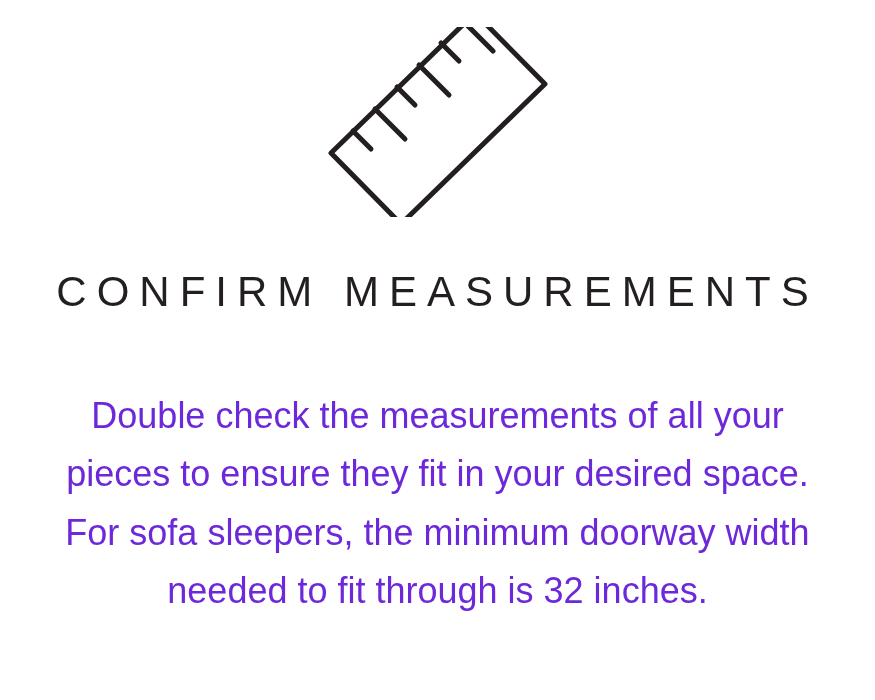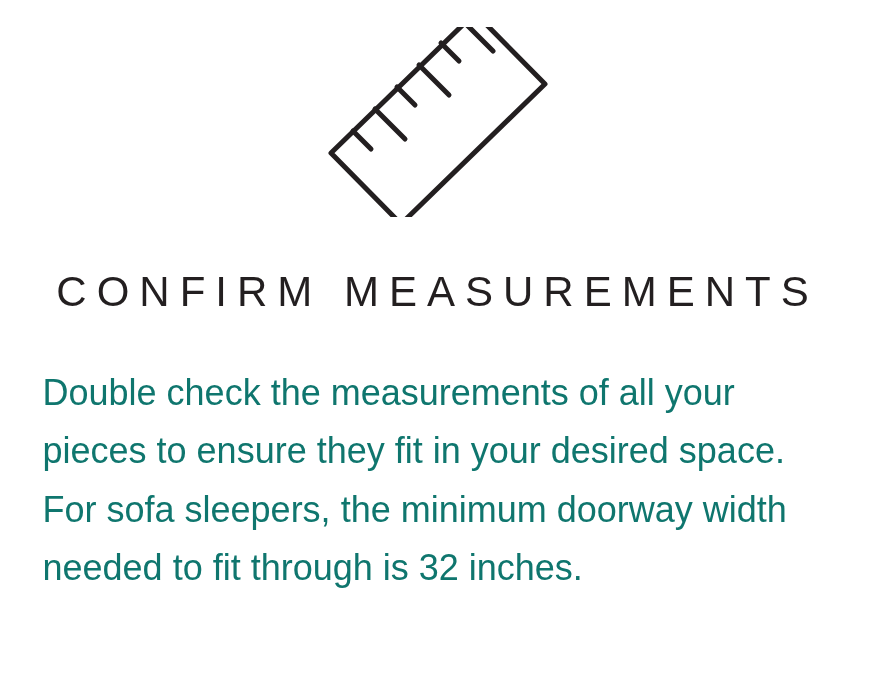--- a/index.html
+++ b/index.html
@@ -35,25 +35,26 @@
     margin-top: 48px;
     font-size: 42px;
     line-height: 1.05;
     font-weight: 400;
     letter-spacing: 10px;
     text-align: center;
     color: #231f20;
     white-space: nowrap;
   }
   .body-copy {
-    margin-top: 50px;
+    margin-top: 73px;
     width: 790px;
     font-size: 36px;
     line-height: 1.62;
-    color: #0f766e;
+    text-align: center;
+    color: #6d28d9;
     font-weight: 400;
   }
 </style>
 </head>
 <body>
 
 <div class="card">
 
   <div class="icon-wrap">
     <svg width="230" height="190" viewBox="0 0 230 190" aria-hidden="true">

